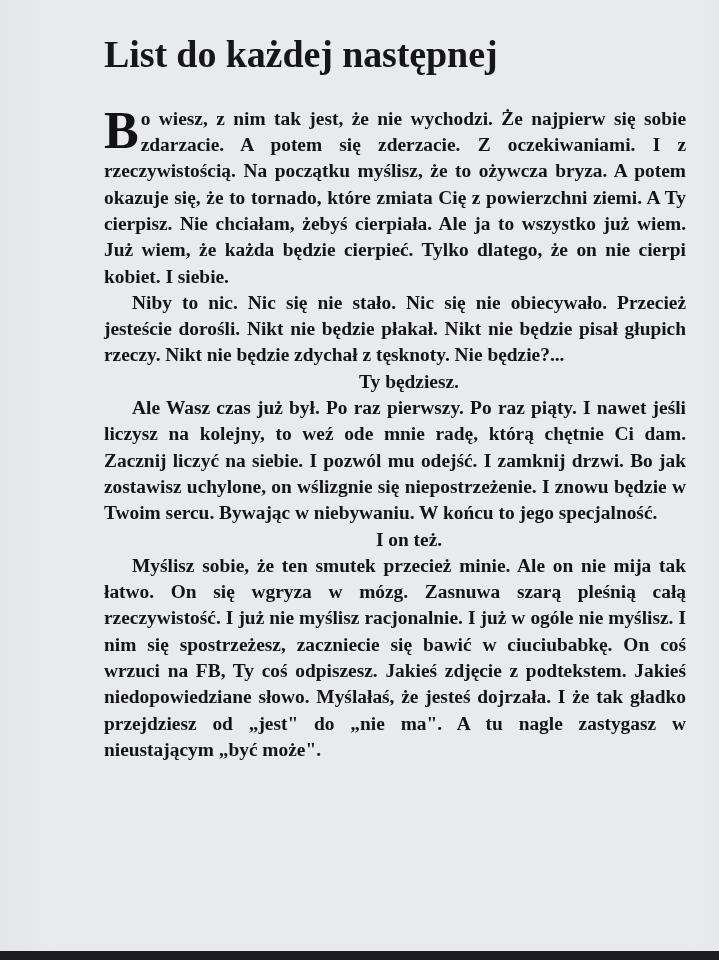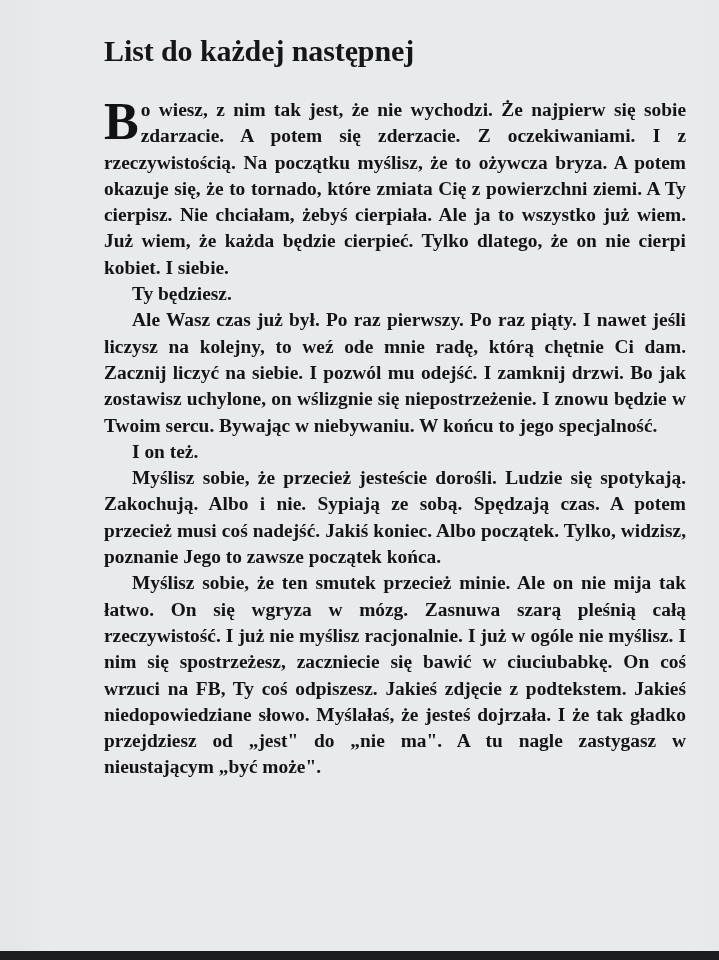--- a/index.html
+++ b/index.html
@@ -47,21 +47,21 @@
   .content {
     position: absolute;
     left: 104px;
     top: 34px;
     width: 582px;
   }
 
   .page-title {
     font-family: "Liberation Serif", "DejaVu Serif", serif;
     font-weight: bold;
-    font-size: 30px;
+    font-size: 38px;
     line-height: 1.1;
     color: #16161a;
     letter-spacing: -0.1px;
     margin: 0 0 30px 0;
     white-space: nowrap;
   }
 
   .body-text {
     font-family: "Liberation Serif", "DejaVu Serif", serif;
     font-weight: bold;
@@ -89,21 +89,21 @@
     font-family: "Liberation Serif", "DejaVu Serif", serif;
     font-weight: bold;
     font-size: 52px;
     line-height: 44px;
     padding: 2px 2px 0 0;
     margin-top: 1px;
     color: #121215;
   }
 
   .para.short {
-    text-align: left;
+    text-align: center;
   }
 
   
   .bottom-strip {
     position: absolute;
     left: 0;
     bottom: 0;
     width: 719px;
     height: 9px;
     background: #1d1d1f;
@@ -118,28 +118,28 @@
   <div class="page-scan-right-band"></div>
 
   <div class="content">
 
     <h1 class="page-title">List do każdej następnej</h1>
 
     <div class="body-text">
 
       <p class="para first"><span class="dropcap">B</span><span>o wiesz, z nim tak jest, że nie wychodzi. Że najpierw się sobie zdarzacie. A potem się zderzacie. Z oczekiwaniami. I z rzeczywistością. Na początku myślisz, że to ożywcza bryza. A potem okazuje się, że to tornado, które zmiata Cię z powierzchni ziemi. A Ty cierpisz. Nie chciałam, żebyś cierpiała. Ale ja to wszystko już wiem. Już wiem, że każda będzie cierpieć. Tylko dlatego, że on nie cierpi kobiet. I siebie.</span></p>
 
+      <p class="para">Niby to nic. Nic się nie stało. Nic się nie obiecywało. Przecież jesteście dorośli. Nikt nie będzie płakał. Nikt nie będzie pisał głupich rzeczy. Nikt nie będzie zdychał z tęsknoty. Nie będzie?...</p>
 
       <p class="para short">Ty będziesz.</p>
 
       <p class="para">Ale Wasz czas już był. Po raz pierwszy. Po raz piąty. I nawet jeśli liczysz na kolejny, to weź ode mnie radę, którą chętnie Ci dam. Zacznij liczyć na siebie. I pozwól mu odejść. I zamknij drzwi. Bo jak zostawisz uchylone, on wślizgnie się niepostrzeżenie. I znowu będzie w Twoim sercu. Bywając w niebywaniu. W końcu to jego specjalność.</p>
 
       <p class="para short">I on też.</p>
 
-      <p class="para">Myślisz sobie, że przecież jesteście dorośli. Ludzie się spotykają. Zakochują. Albo i nie. Sypiają ze sobą. Spędzają czas. A potem przecież musi coś nadejść. Jakiś koniec. Albo początek. Tylko, widzisz, poznanie Jego to zawsze początek końca.</p>
 
       <p class="para">Myślisz sobie, że ten smutek przecież minie. Ale on nie mija tak łatwo. On się wgryza w mózg. Zasnuwa szarą pleśnią całą rzeczywistość. I już nie myślisz racjonalnie. I już w ogóle nie myślisz. I nim się spostrzeżesz, zaczniecie się bawić w ciuciubabkę. On coś wrzuci na FB, Ty coś odpiszesz. Jakieś zdjęcie z podtekstem. Jakieś niedopowiedziane słowo. Myślałaś, że jesteś dojrzała. I że tak gładko przejdziesz od „jest" do „nie ma". A tu nagle zastygasz w nieustającym „być może".</p>
 
     </div>
   </div>
 
   <div class="bottom-strip"></div>
 
 </div>
 

